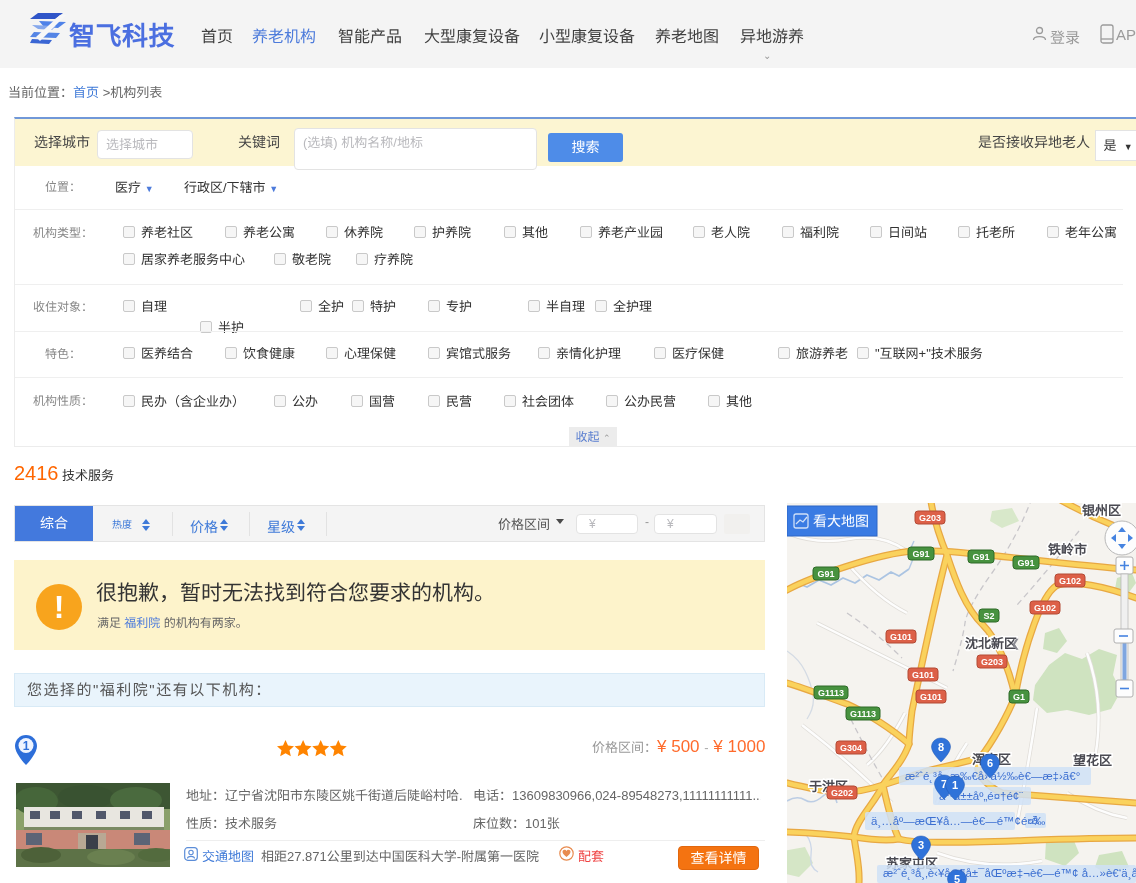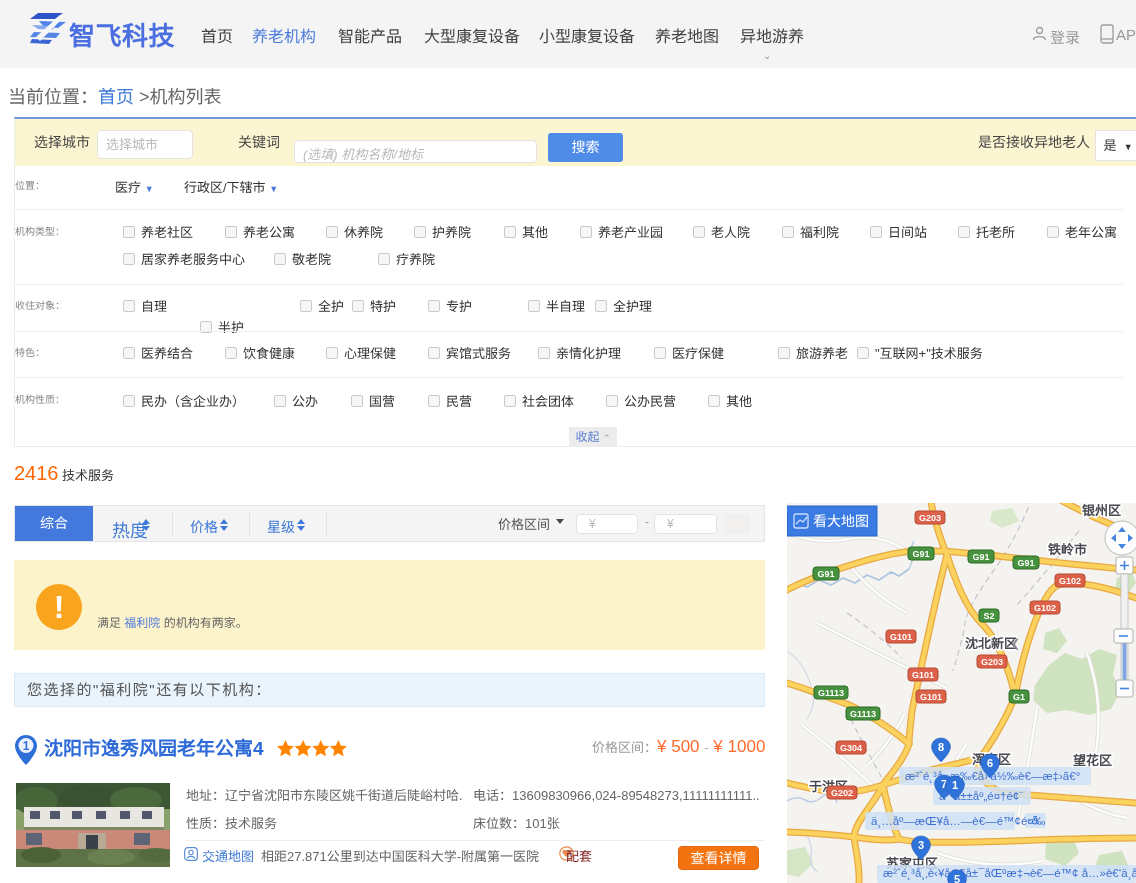--- a/index.html
+++ b/index.html
@@ -5,29 +5,29 @@
 *{margin:0;padding:0;box-sizing:border-box;}
 html,body{width:1136px;height:883px;overflow:hidden;background:#fff;font-family:"Liberation Sans",sans-serif;}
 .abs{position:absolute;}
 
 #hd{position:absolute;left:0;top:0;width:1136px;height:68px;background:#f4f4f4;}
 #logoTxt{position:absolute;left:69px;top:15px;font-size:26px;font-weight:bold;color:#4b6fe0;letter-spacing:0.5px;}
 .nav{position:absolute;top:23px;font-size:16px;color:#404040;}
 .nav.on{color:#4d7bdb;}
 #hr-login{position:absolute;top:26px;font-size:15px;color:#9b9b9b;}
 
-#bc{position:absolute;left:8px;top:82px;font-size:18px;color:#666;}
+#bc{position:absolute;left:8px;top:82px;font-size:13px;color:#666;}
 #bc a{color:#3f7ad8;text-decoration:none;}
 
 #fp{position:absolute;left:14px;top:117px;width:1122px;height:330px;background:#fff;border-top:2px solid #7198d8;border-left:1px solid #ececec;border-bottom:1px solid #ececec;}
 #fp .yrow{position:absolute;left:0;top:0;width:1122px;height:47px;background:#fcf5d2;}
 .flabel{font-size:14px;color:#444;}
 .inp{position:absolute;background:#fff;border:1px solid #e3e3e3;border-radius:4px;font-size:13px;color:#b9b9bd;line-height:27px;padding-left:8px;}
 #btn-search{position:absolute;left:533px;top:14px;width:75px;height:29px;background:#4e8ce8;color:#fff;font-size:14px;text-align:center;line-height:29px;border-radius:3px;}
-.frow-label{position:absolute;font-size:10px;color:#888;text-align:left;width:96px;left:0;}
+.frow-label{position:absolute;font-size:12px;color:#888;text-align:center;width:96px;left:0;}
 .fr-border{position:absolute;left:14px;height:0;border-top:1px solid #efefef;width:1108px;}
 .cb{display:inline-block;width:12px;height:12px;border:1px solid #c9c9c9;border-radius:2px;background:#f6f6f6;vertical-align:-1px;margin-right:6px;}
 .ck{position:absolute;font-size:13px;color:#333;white-space:nowrap;}
 #collapse{position:absolute;left:554px;top:308px;width:48px;height:20px;background:#ececec;color:#5b7fd0;font-size:12px;text-align:center;line-height:20px;}
 
 #count{position:absolute;left:14px;top:462px;}
 
 .sarr{position:absolute;top:12px;width:8px;height:12px;}
 .sarr:before{content:"";position:absolute;left:0;top:0;border:4px solid transparent;border-bottom:5px solid #3f7ad8;margin-top:-3px;}
 .sarr:after{content:"";position:absolute;left:0;top:8px;border:4px solid transparent;border-top:5px solid #3f7ad8;}
@@ -72,21 +72,21 @@
   <div id="hr-login" style="left:1116px;">APP</div>
 </div>
 
 <div id="bc">当前位置：<a href="#">首页</a> &gt;机构列表</div>
 
 <div id="fp">
   <div class="yrow">
     <div class="flabel abs" style="left:19px;top:12px;">选择城市</div>
     <div class="inp" style="left:82px;top:11px;width:96px;height:29px;">选择城市</div>
     <div class="flabel abs" style="left:223px;top:12px;">关键词</div>
-    <div class="inp" style="left:279px;top:21px;width:243px;height:23px;font-style:italic;">(选填) 机构名称/地标</div>
+    <div class="inp" style="left:279px;top:9px;width:243px;height:42px;">(选填) 机构名称/地标</div>
     <div id="btn-search">搜索</div>
     <div class="flabel abs" style="left:963px;top:12px;">是否接收异地老人</div>
     <div class="abs" style="left:1080px;top:11px;width:46px;height:31px;background:#fff;border:1px solid #e3e3e3;font-size:13px;color:#333;line-height:29px;text-align:center;">是&nbsp;&nbsp;<span style="font-size:9px;color:#333;">▼</span></div>
   </div>
 
   <div class="frow-label" style="top:58px;">位置：</div>
   <div class="ck" style="left:100px;top:58px;color:#333;">医疗 <span style="color:#4d7bdb;font-size:9px;">▼</span></div>
   <div class="ck" style="left:169px;top:58px;color:#333;">行政区/下辖市 <span style="color:#4d7bdb;font-size:9px;">▼</span></div>
   <div class="fr-border" style="top:90px;left:0px;"></div>
 
@@ -97,21 +97,21 @@
   <div class="ck" style="left:399px;top:103px;"><span class="cb"></span>护养院</div>
   <div class="ck" style="left:489px;top:103px;"><span class="cb"></span>其他</div>
   <div class="ck" style="left:565px;top:103px;"><span class="cb"></span>养老产业园</div>
   <div class="ck" style="left:678px;top:103px;"><span class="cb"></span>老人院</div>
   <div class="ck" style="left:767px;top:103px;"><span class="cb"></span>福利院</div>
   <div class="ck" style="left:855px;top:103px;"><span class="cb"></span>日间站</div>
   <div class="ck" style="left:943px;top:103px;"><span class="cb"></span>托老所</div>
   <div class="ck" style="left:1032px;top:103px;"><span class="cb"></span>老年公寓</div>
   <div class="ck" style="left:108px;top:130px;"><span class="cb"></span>居家养老服务中心</div>
   <div class="ck" style="left:259px;top:130px;"><span class="cb"></span>敬老院</div>
-  <div class="ck" style="left:363px;top:130px;"><span class="cb"></span>疗养院</div>
+  <div class="ck" style="left:341px;top:130px;"><span class="cb"></span>疗养院</div>
   <div class="fr-border" style="top:165px;left:0px;"></div>
 
   <div class="frow-label" style="top:178px;">收住对象：</div>
   <div class="ck" style="left:108px;top:177px;"><span class="cb"></span>自理</div>
   <div class="ck" style="left:185px;top:177px;margin-top:21px;"><span class="cb"></span>半护</div>
   <div class="ck" style="left:261px;top:177px;padding-left:24px;"><span class="cb"></span>全护</div>
   <div class="ck" style="left:337px;top:177px;"><span class="cb"></span>特护</div>
   <div class="ck" style="left:413px;top:177px;"><span class="cb"></span>专护</div>
   <div class="ck" style="left:489px;top:177px;padding-left:24px;"><span class="cb"></span>半自理</div>
   <div class="ck" style="left:580px;top:177px;"><span class="cb"></span>全护理</div>
@@ -139,48 +139,48 @@
   <div id="collapse">收起 <span style="font-size:9px;color:#999;">⌃</span></div>
 </div>
 
 <div id="count"><span style="font-size:20px;color:#f60;">2416</span><span style="font-size:13px;color:#333;"> 技术服务</span></div>
 
 <div id="sort">
   <div class="abs" style="left:0px;top:0px;width:78px;height:35px;background:#4379dd;color:#fff;font-size:14px;text-align:center;line-height:35px;">综合</div>
   <div class="abs" style="left:157px;top:6px;height:24px;border-left:1px solid #e2e2e2;"></div>
   <div class="abs" style="left:234px;top:6px;height:24px;border-left:1px solid #e2e2e2;"></div>
   <div class="abs" style="left:311px;top:6px;height:24px;border-left:1px solid #e2e2e2;"></div>
-  <div class="abs" style="left:97px;top:10px;font-size:18px;color:#3f7ad8;">热度</div>
+  <div class="abs" style="left:97px;top:10px;font-size:10px;color:#3f7ad8;">热度</div>
     <span class="sarr" style="left:127px;"></span>
   <div class="abs" style="left:175px;top:10px;font-size:14px;color:#3f7ad8;">价格</div>
     <span class="sarr" style="left:205px;"></span>
   <div class="abs" style="left:252px;top:10px;font-size:14px;color:#3f7ad8;">星级</div>
     <span class="sarr" style="left:282px;"></span>
   <div class="abs" style="left:483px;top:8px;font-size:13px;color:#555;">价格区间</div>
   <div class="abs" style="left:541px;top:13px;width:0;height:0;border:4px solid transparent;border-top:5px solid #4a4a4a;"></div>
   <div class="inp" style="left:561px;top:8px;width:62px;height:20px;line-height:18px;padding-left:12px;font-size:12px;">¥</div>
   <div class="abs" style="left:630px;top:9px;color:#999;font-size:12px;">-</div>
   <div class="inp" style="left:639px;top:8px;width:63px;height:20px;line-height:18px;padding-left:12px;font-size:12px;">¥</div>
   <div class="abs" style="left:709px;top:8px;width:26px;height:20px;background:#f1f0ee;border-radius:2px;"></div>
 </div>
 
 <div id="warn">
   <div class="abs" style="left:22px;top:24px;width:46px;height:46px;border-radius:50%;background:#f8a41d;color:#fff;font-size:32px;font-weight:bold;text-align:center;line-height:46px;">!</div>
+  <div class="abs" style="left:82px;top:16px;font-size:21px;color:#333;">很抱歉，暂时无法找到符合您要求的机构。</div>
   <div class="abs" style="left:83px;top:53px;font-size:12px;color:#666;">满足 <span style="color:#4d7bdb;">福利院</span> 的机构有两家。</div>
 </div>
 
 <div id="bluebar">您选择的"福利院"还有以下机构：</div>
 
 <div id="list">
   <svg class="abs" style="left:1px;top:9px;" width="22" height="30" viewBox="0 0 22 30">
     <path d="M11 0C4.9 0 0 4.9 0 11c0 8 11 19 11 19s11-11 11-19C22 4.9 17.1 0 11 0z" fill="#2d6ed9"></path>
     <circle cx="11" cy="10.5" r="7.5" fill="#eef4ff"></circle>
     <text x="11" y="15" font-size="12" font-weight="bold" fill="#2d6ed9" text-anchor="middle">1</text>
   </svg>
-  <div class="abs" style="left:30px;top:7px;font-size:19px;font-weight:bold;color:#2e6bd8;white-space:nowrap;">沈阳市逸秀风园老年公寓4</div>
   <svg class="abs" style="left:263px;top:14px;" width="70" height="17" viewBox="0 0 70 17">
     <g fill="#ff8400">
         <path d="M8.5,0 L11,5.6 17,6.3 12.5,10.3 13.8,16.2 8.5,13.2 3.2,16.2 4.5,10.3 0,6.3 6,5.6 Z"></path>
     <path transform="translate(17.6,0)" d="M8.5,0 L11,5.6 17,6.3 12.5,10.3 13.8,16.2 8.5,13.2 3.2,16.2 4.5,10.3 0,6.3 6,5.6 Z"></path>
     <path transform="translate(35.2,0)" d="M8.5,0 L11,5.6 17,6.3 12.5,10.3 13.8,16.2 8.5,13.2 3.2,16.2 4.5,10.3 0,6.3 6,5.6 Z"></path>
     <path transform="translate(52.8,0)" d="M8.5,0 L11,5.6 17,6.3 12.5,10.3 13.8,16.2 8.5,13.2 3.2,16.2 4.5,10.3 0,6.3 6,5.6 Z"></path>
       </g>
   </svg>
   <div class="abs" style="left:578px;top:11px;font-size:13px;color:#999;white-space:nowrap;">价格区间：<span style="font-size:17px;color:#ff6a2b;">¥ 500 <span style="font-size:13px;color:#aaa;">-</span> ¥ 1000</span></div>
 
@@ -217,21 +217,21 @@
       <rect x="0.7" y="0.7" width="12.6" height="12.6" rx="3" fill="none" stroke="#5b8dd8" stroke-width="1.2"></rect>
       <circle cx="7" cy="5.5" r="2.2" fill="none" stroke="#5b8dd8" stroke-width="1.1"></circle>
       <path d="M3.5,11.5 C3.5,8.6 10.5,8.6 10.5,11.5" fill="none" stroke="#5b8dd8" stroke-width="1.1"></path>
     </svg>
   <div class="abs" style="left:188px;top:120px;font-size:13px;color:#3f7ad8;">交通地图</div>
   <div class="abs" style="left:247px;top:120px;font-size:13px;color:#666;">相距27.871公里到达中国医科大学-附属第一医院</div>
   <svg class="abs" style="left:545px;top:120px;" width="15" height="15" viewBox="0 0 15 15">
       <circle cx="7.5" cy="7.5" r="6.7" fill="none" stroke="#e88b4f" stroke-width="1.2"></circle>
       <path d="M7.5,11 C5,9 3.5,7.3 3.5,5.8 C3.5,4.6 4.5,3.8 5.5,3.8 C6.4,3.8 7.1,4.3 7.5,5 C7.9,4.3 8.6,3.8 9.5,3.8 C10.5,3.8 11.5,4.6 11.5,5.8 C11.5,7.3 10,9 7.5,11Z" fill="#e88b4f"></path>
     </svg>
-  <div class="abs" style="left:552px;top:120px;font-size:13px;color:#7f1d1d;">配套</div>
+  <div class="abs" style="left:564px;top:120px;font-size:13px;color:#ef4444;">配套</div>
   <div class="abs" style="left:664px;top:120px;width:81px;height:24px;background:#f47311;border:1px solid #e2670d;border-radius:4px;color:#fff;font-size:14px;text-align:center;line-height:23px;">查看详情</div>
 </div>
 
 <div id="map">
 <svg width="349" height="380" viewBox="0 0 349 380" font-family="Liberation Sans, sans-serif">
   <rect width="349" height="380" fill="#f5f3ef"></rect>
 
   <path d="M248,182 L262,162 L278,150 L295,156 L312,146 L330,152 L326,172 L334,188 L324,206 L302,212 L280,207 L260,210 L246,197 Z" fill="#cfe3c0"></path>
   <path d="M258,130 L272,125 L280,138 L270,150 L256,146 Z" fill="#cfe3c0"></path>
   <path d="M330,75 L345,70 L349,80 L340,92 L328,86 Z" fill="#cfe3c0"></path>

